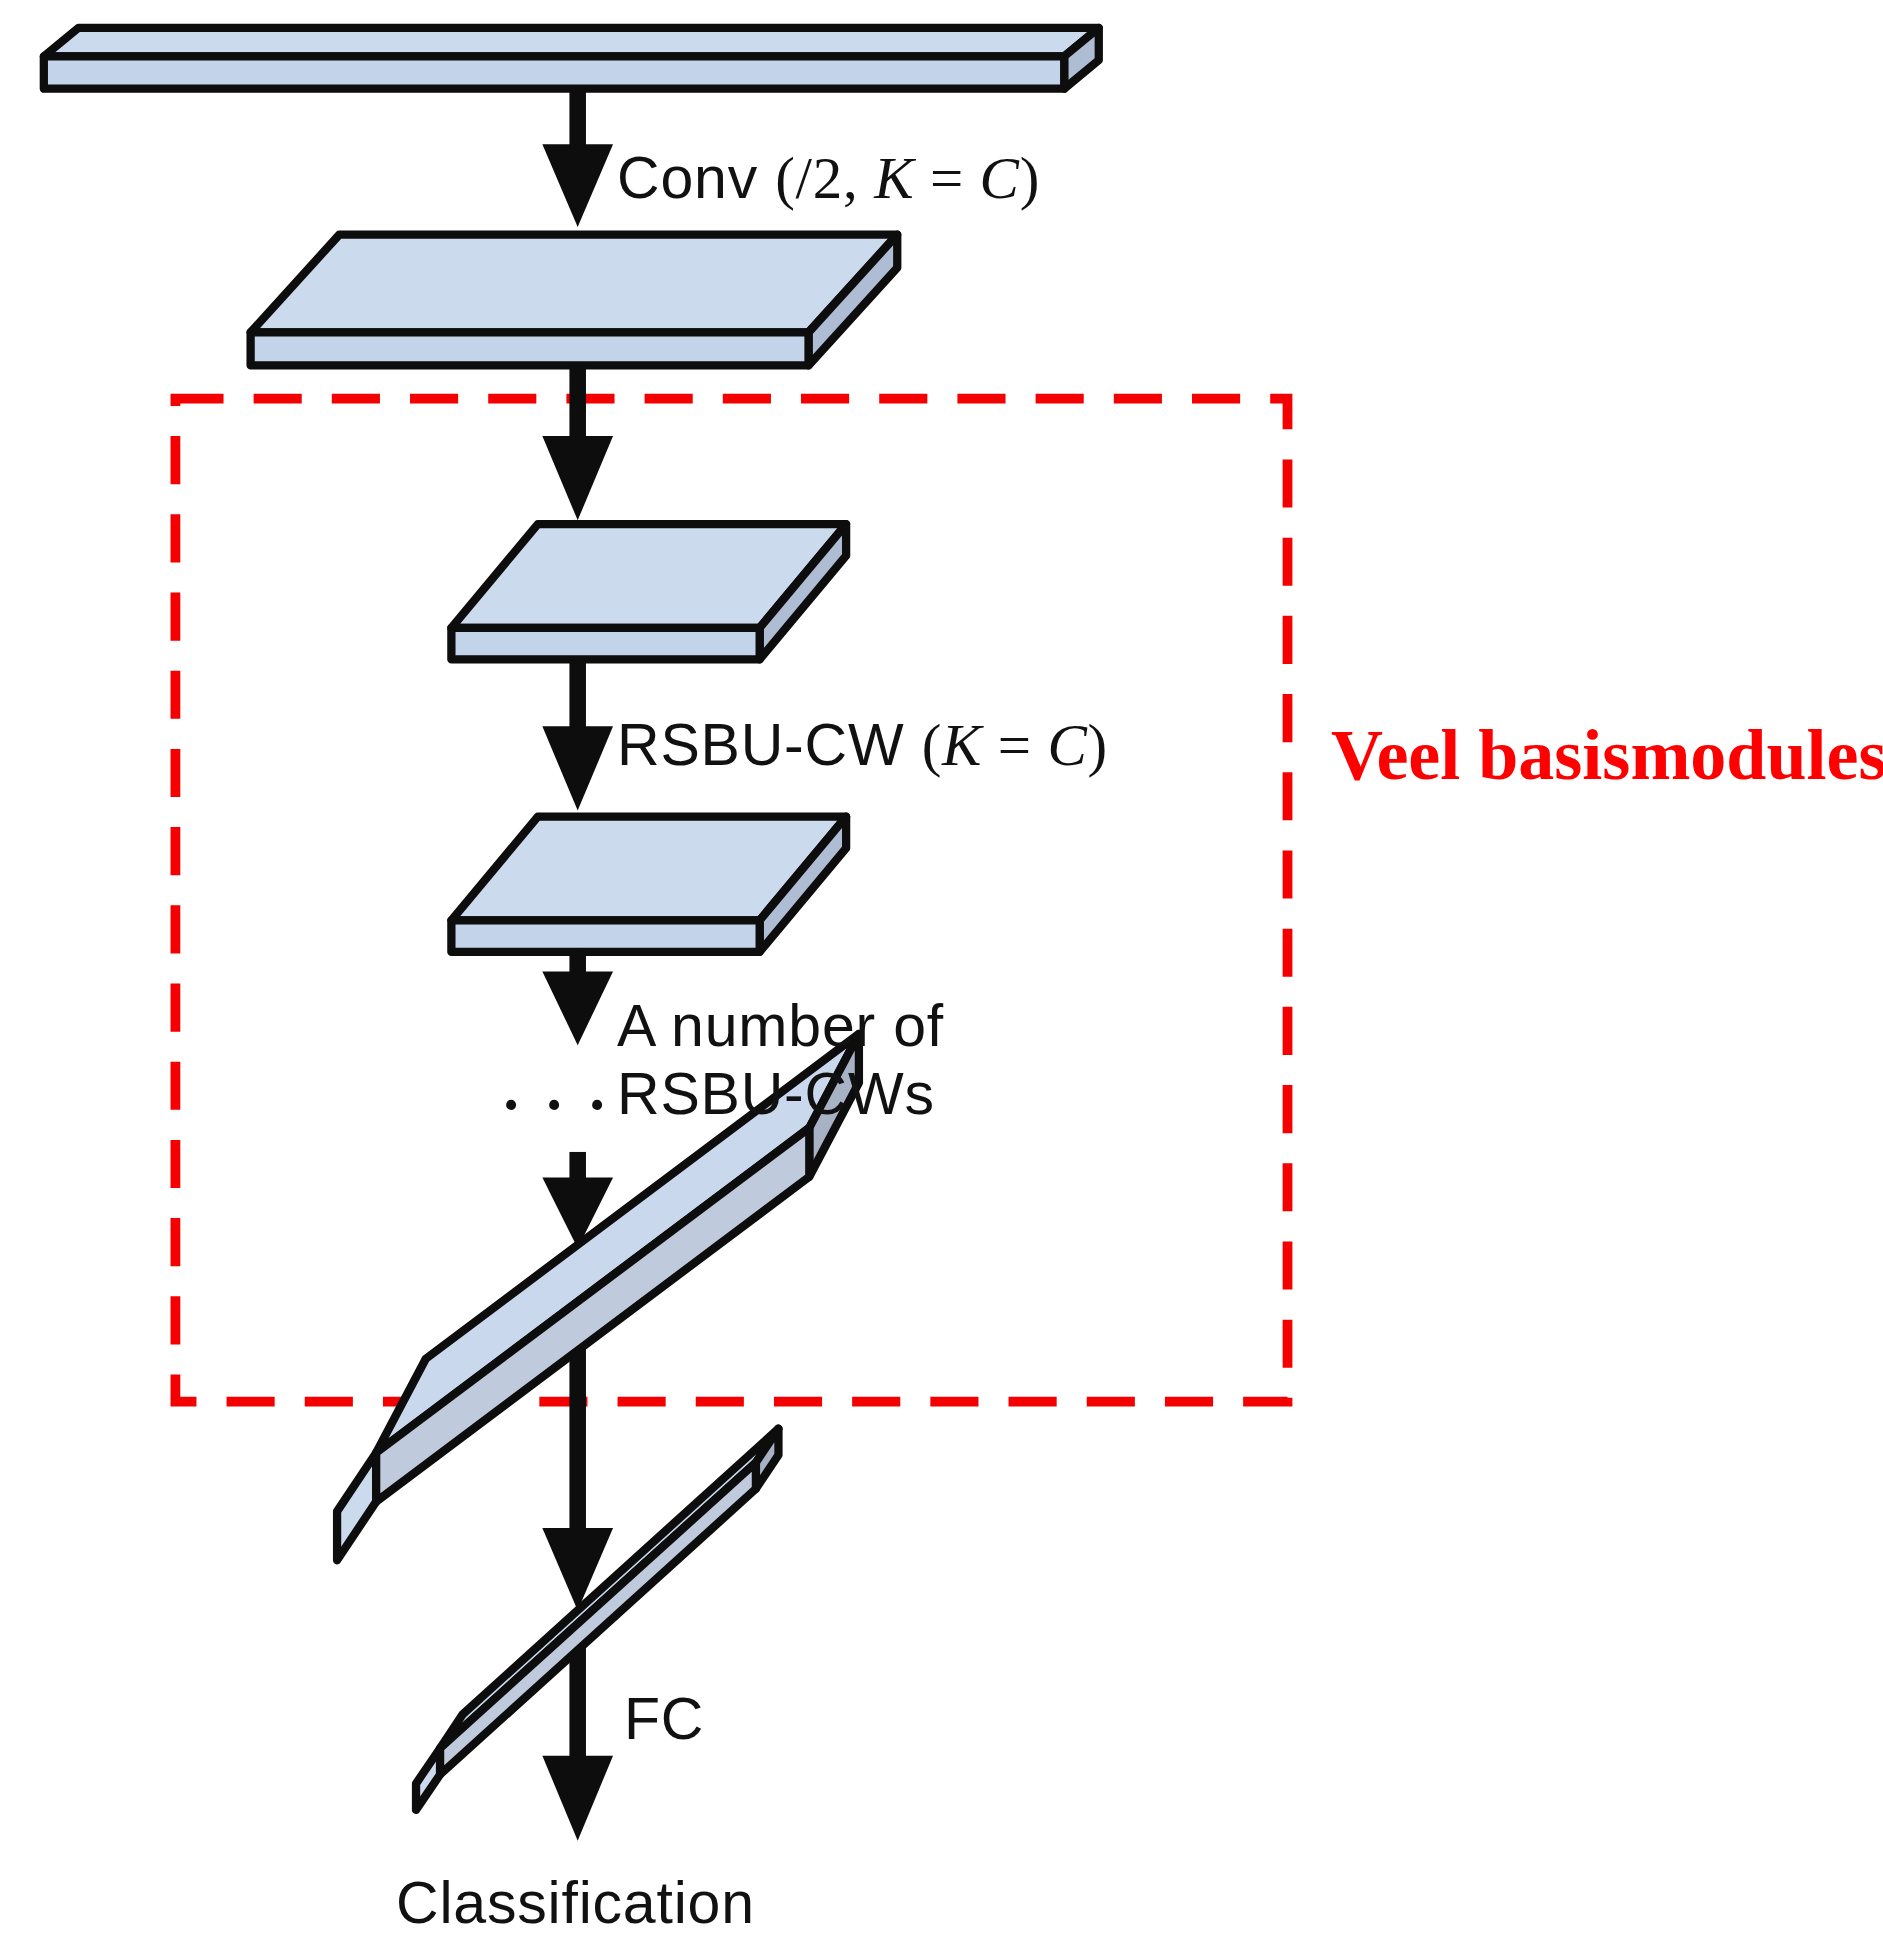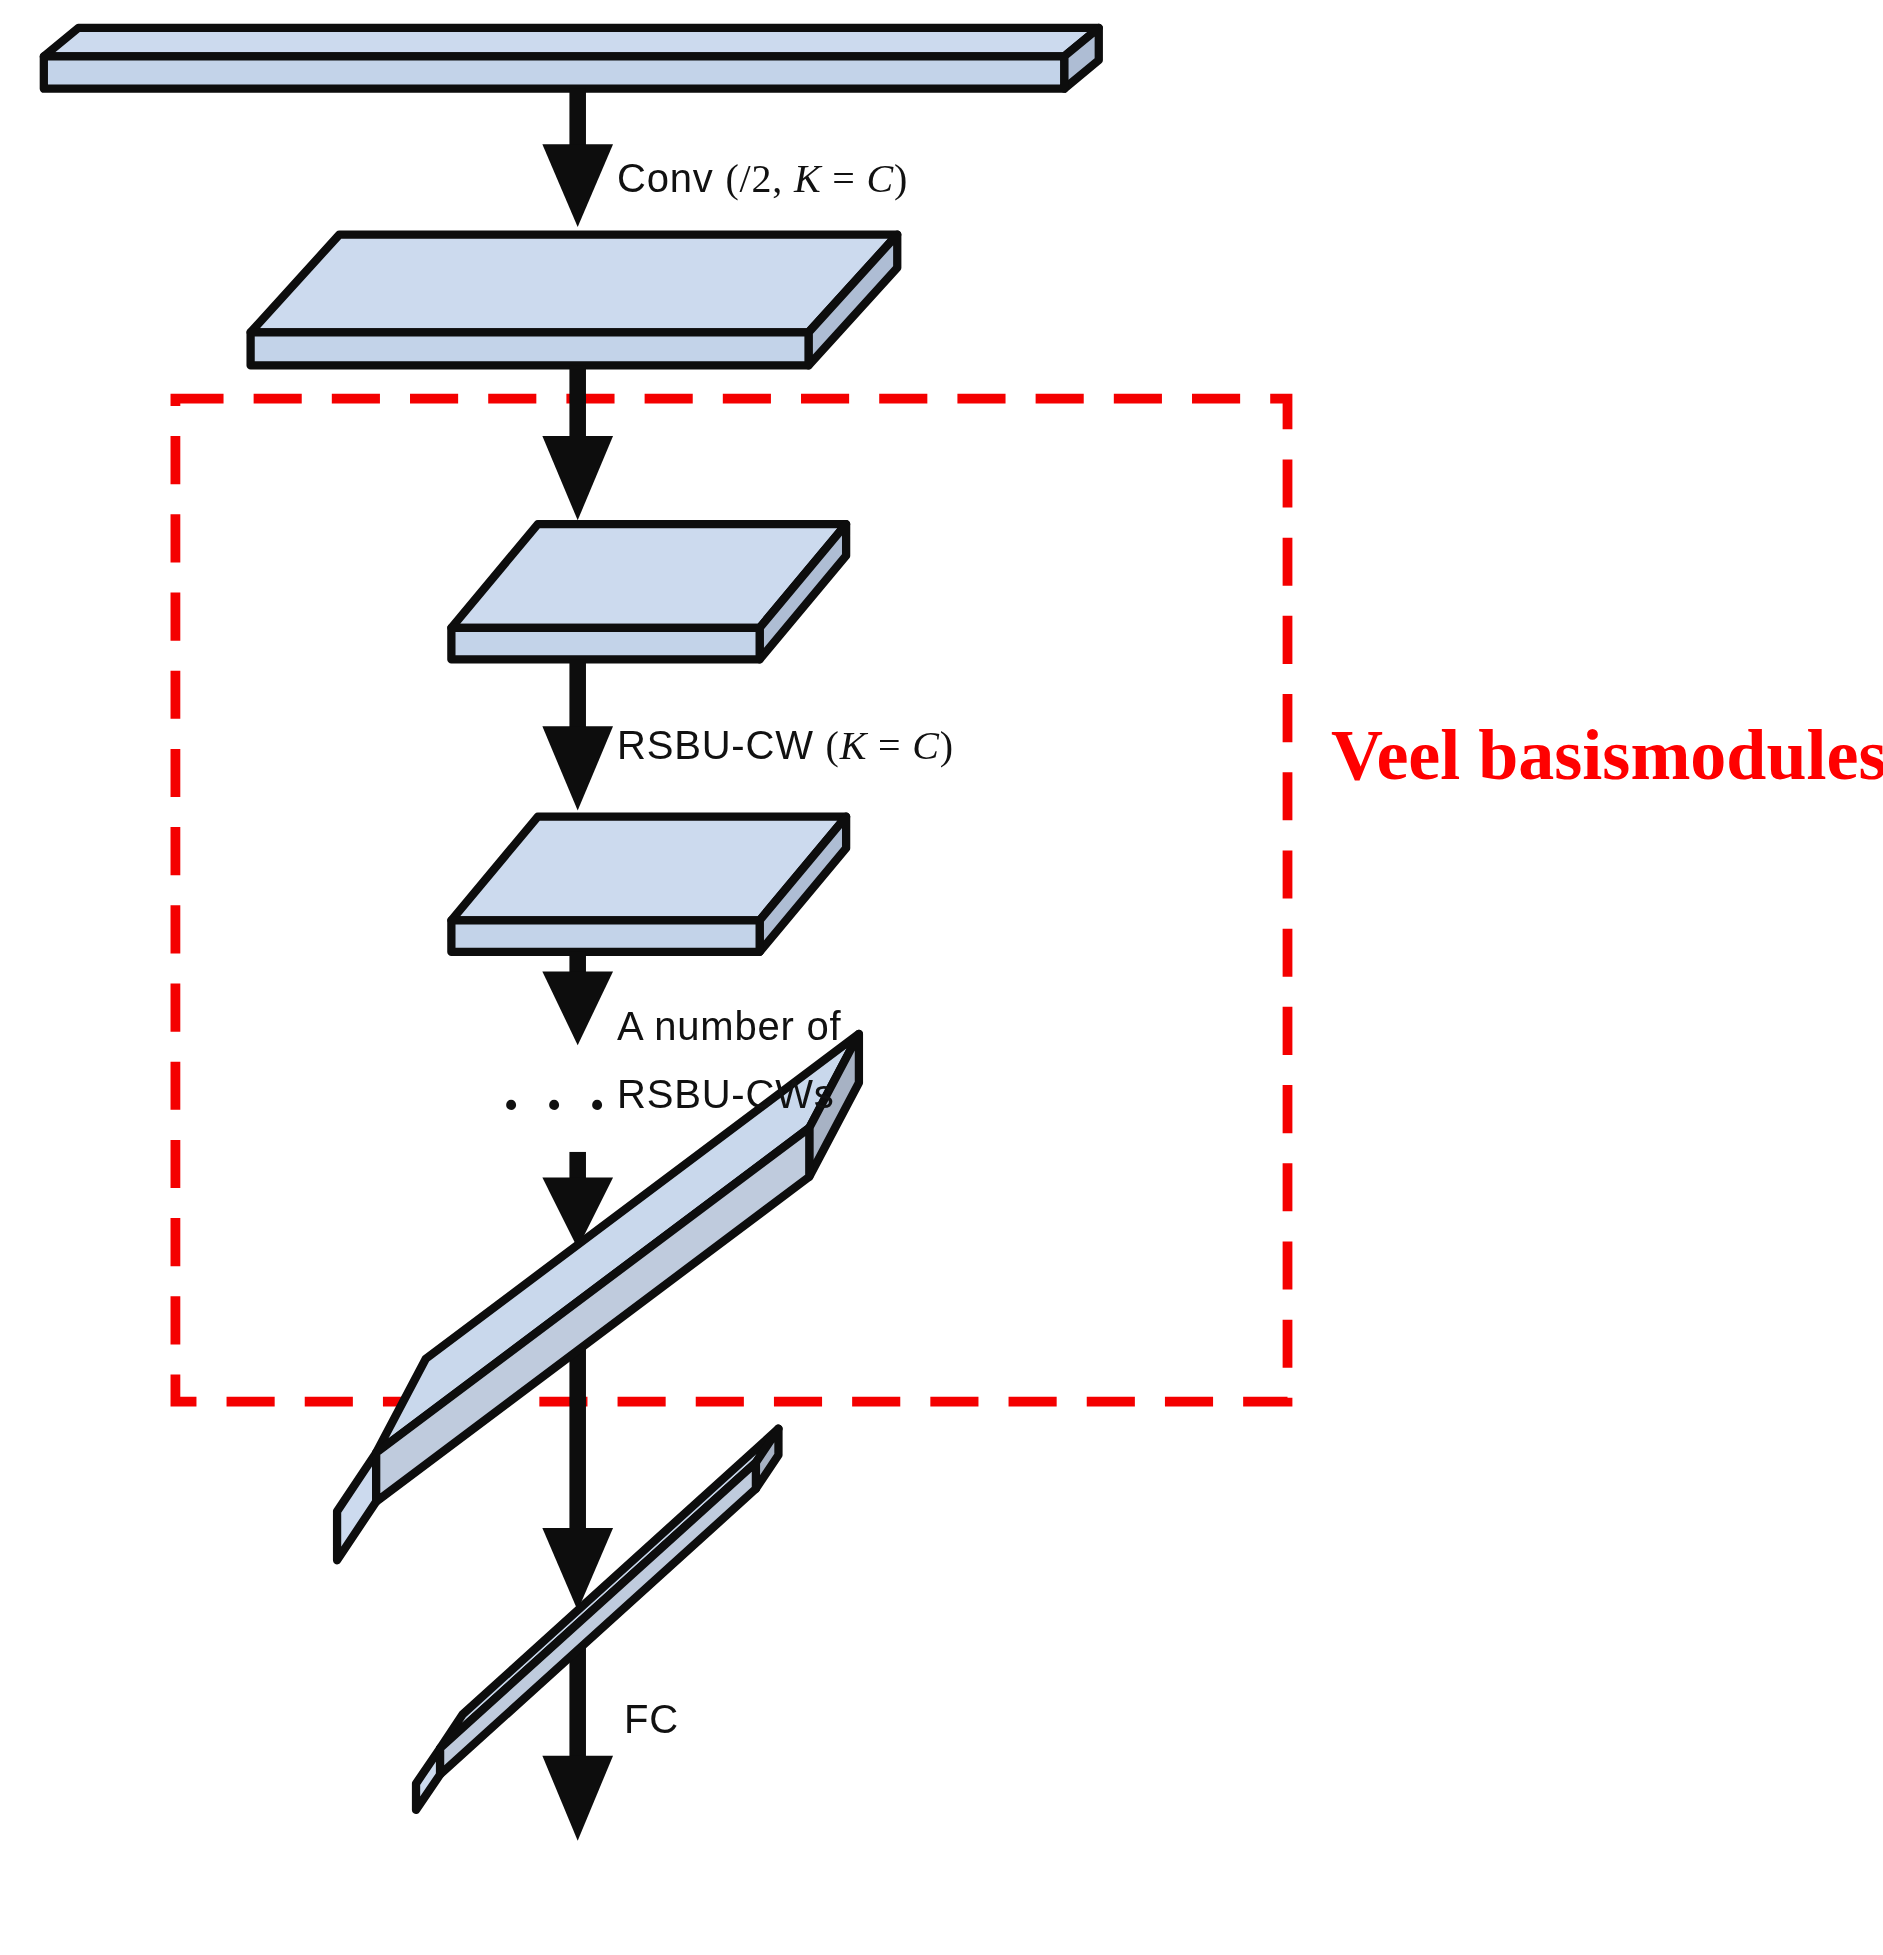--- a/index.html
+++ b/index.html
@@ -2,21 +2,21 @@
 <html style="font-size:12px"><head>
 <meta charset="utf-8">
 <style>
   html,body{margin:0;padding:0;background:#ffffff;}
   .canvas{position:relative;width:1884px;height:1955px;background:#ffffff;overflow:hidden;
           font-family:"Liberation Sans","DejaVu Sans",sans-serif;}
   .layer{position:absolute;left:0;top:0;}
   svg polygon,svg rect.shape{stroke:#0d0d0d;stroke-width:11;stroke-linejoin:round;}
   svg .arrow{stroke:none;fill:#0d0d0d;}
   svg rect.boxdash{fill:none;stroke-width:13;stroke-dasharray:64 40;}
-  .lbl{position:absolute;transform:translateY(-50%);font-size:40px;color:#111;
+  .lbl{position:absolute;transform:translateY(-50%);font-size:59px;color:#111;
        white-space:nowrap;line-height:1;letter-spacing:0.8px;}
   .mm{font-family:"Liberation Serif","DejaVu Serif",serif;}
   .mi{font-family:"Liberation Serif","DejaVu Serif",serif;font-style:italic;}
   .dots{font-size:35px;font-weight:bold;letter-spacing:10.5px;}
   .rednote{position:absolute;transform:translateY(-50%);font-family:"Liberation Serif","DejaVu Serif",serif;
            font-weight:bold;font-size:72px;color:#ff0000;white-space:nowrap;line-height:1;}
 </style>
 </head>
 <body>
 
@@ -111,19 +111,22 @@
 
   <div class="lbl" style="left:617px;top:1094px">
     <span>RSBU-CWs</span>
   </div>
 
 
   <div class="lbl" style="left:624px;top:1719px">
     <span>FC</span>
   </div>
 
+  <div class="lbl" style="left:396px;top:1903px">
+    <span>Classification</span>
+  </div>
 
   <div class="rednote" style="left:1331px;top:755px">
     <span>Veel basismodules</span>
   </div>
 
 </div>
 
 
 </body></html>

